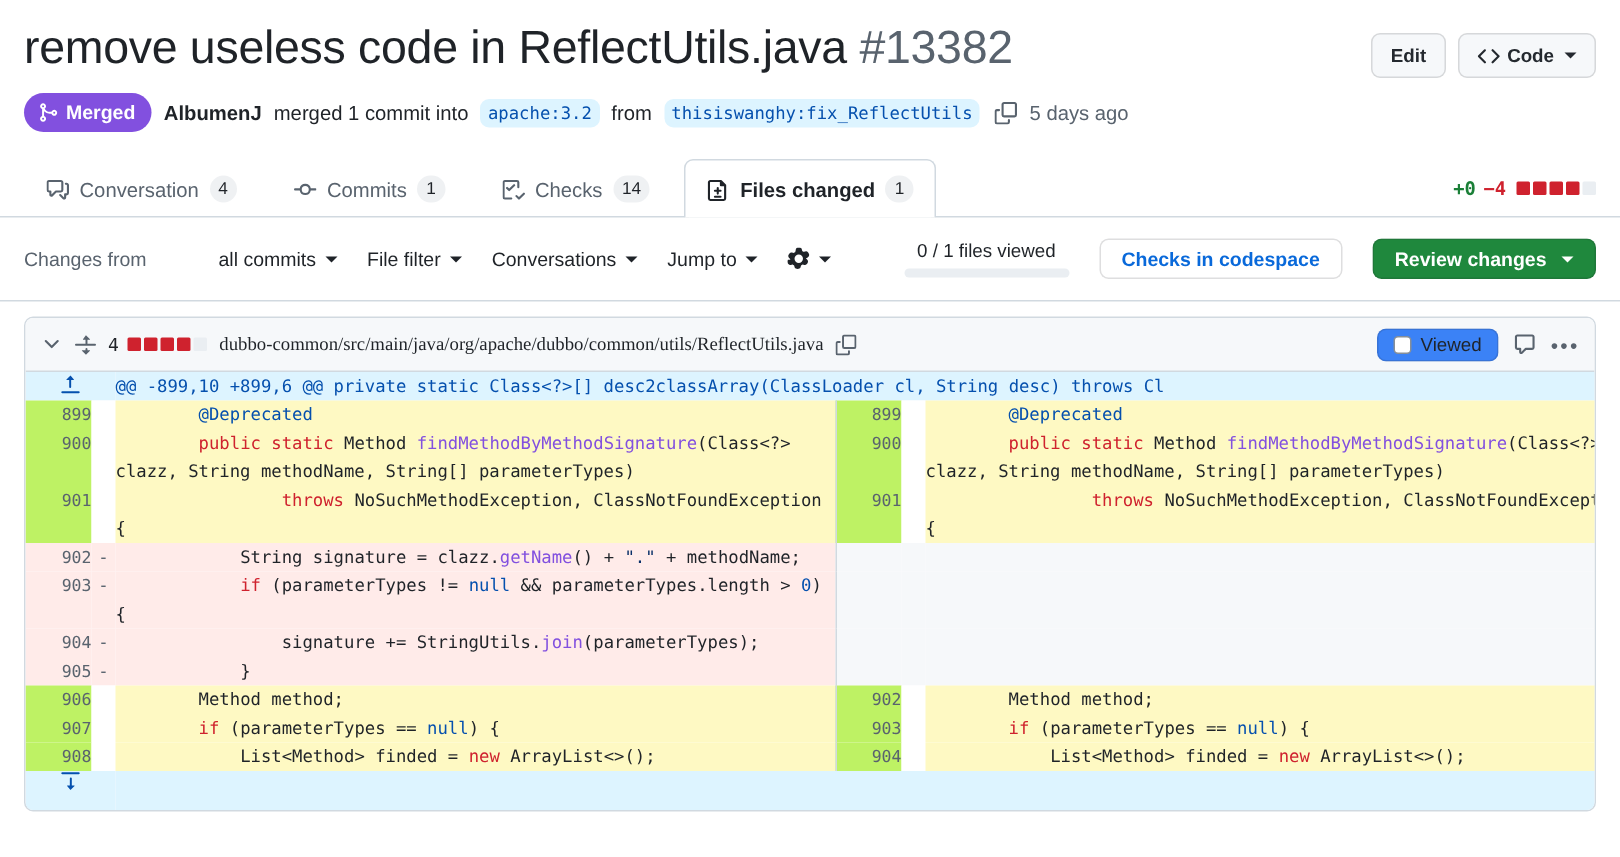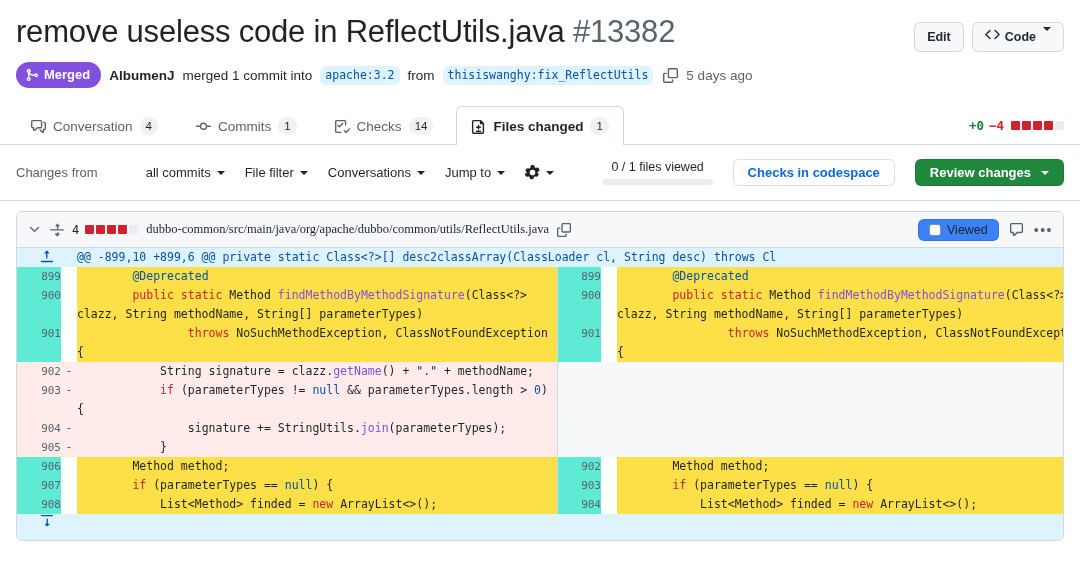--- a/index.html
+++ b/index.html
@@ -19,21 +19,21 @@
     padding: 14px 16px 0 16px;
   }
   .title-wrap { flex: 1 1 auto; min-width: 0; }
   .pr-title {
     font-size: 31px; line-height: 1.18; font-weight: 400;
     letter-spacing: -0.2px; white-space: nowrap;
   }
   .pr-number { color: #59636e; font-weight: 400; }
   .header-actions { display: flex; gap: 8px; padding-top: 8px; flex: 0 0 auto; }
   .btn {
-    display: inline-flex; align-items: flex-start; gap: 5px;
+    display: inline-flex; align-items: center; gap: 5px;
     border: 1px solid rgba(31,35,40,0.15);
     background: #f6f8fa; color: #24292f;
     border-radius: 6px; padding: 4px 12px;
     font-size: 12.5px; font-weight: 600; line-height: 20px;
     cursor: pointer; white-space: nowrap;
   }
   .caret {
     width: 0; height: 0; display: inline-block;
     border-left: 4px solid transparent; border-right: 4px solid transparent;
     border-top: 4px solid currentColor; margin-left: 2px;
@@ -163,29 +163,29 @@
   }
   .kebab { color: #59636e; letter-spacing: 1.5px; font-size: 14px; cursor: pointer; line-height: 10px; }
 
   
   table.diff { width: 100%; border-collapse: collapse; table-layout: fixed;
     font-family: "DejaVu Sans Mono", monospace; font-size: 11.5px; }
   table.diff td { padding: 0; vertical-align: top; }
   .ln {
     width: 44px; text-align: right; padding: 2px 8px 2px 4px;
     color: #59636e; user-select: none; font-size: 11px;
-    background: #5eead4; line-height: 19px;
+    background: #bef264; line-height: 19px;
   }
   .mk {
     width: 16px; text-align: center; padding: 2px 0;
     color: #59636e; user-select: none; line-height: 19px; background: #ffffff;
   }
   .code {
     padding: 2px 8px 2px 0; white-space: pre-wrap; word-break: break-word;
-    line-height: 19px; color: #1f2328; background: #fde047;
+    line-height: 19px; color: #1f2328; background: #fef9c3;
   }
   .side-sep { border-left: 1px solid #d1d9e0; }
   tr.hunk .code { background: #ddf4ff; color: #0550ae; }
   tr.hunk td.expander {
     background: #ddf4ff; color: #0550ae; text-align: center;
     cursor: pointer; padding: 1px 0;
   }
   tr.del .ln, tr.del .mk { background: #ffebe9; }
   tr.del .code { background: #ffebe9; }
   tr.expand-bottom td { background: #ddf4ff; height: 26px; }

